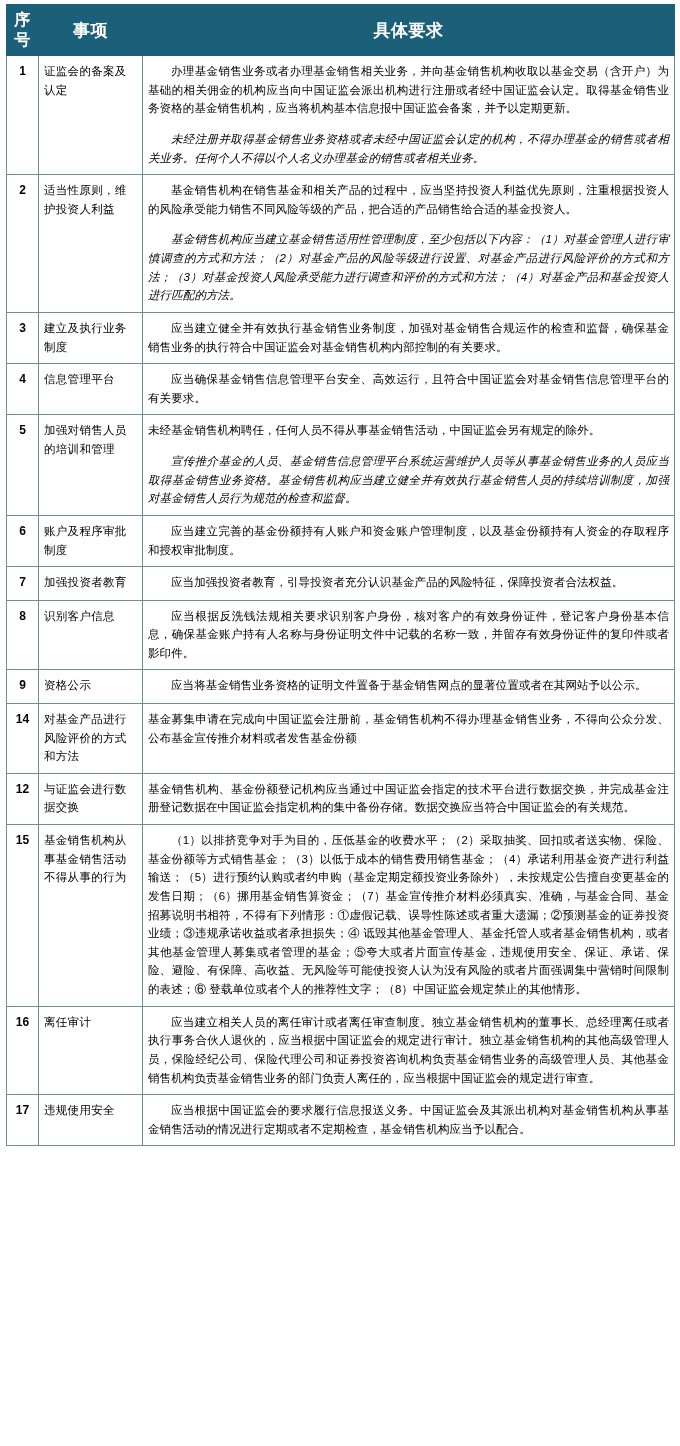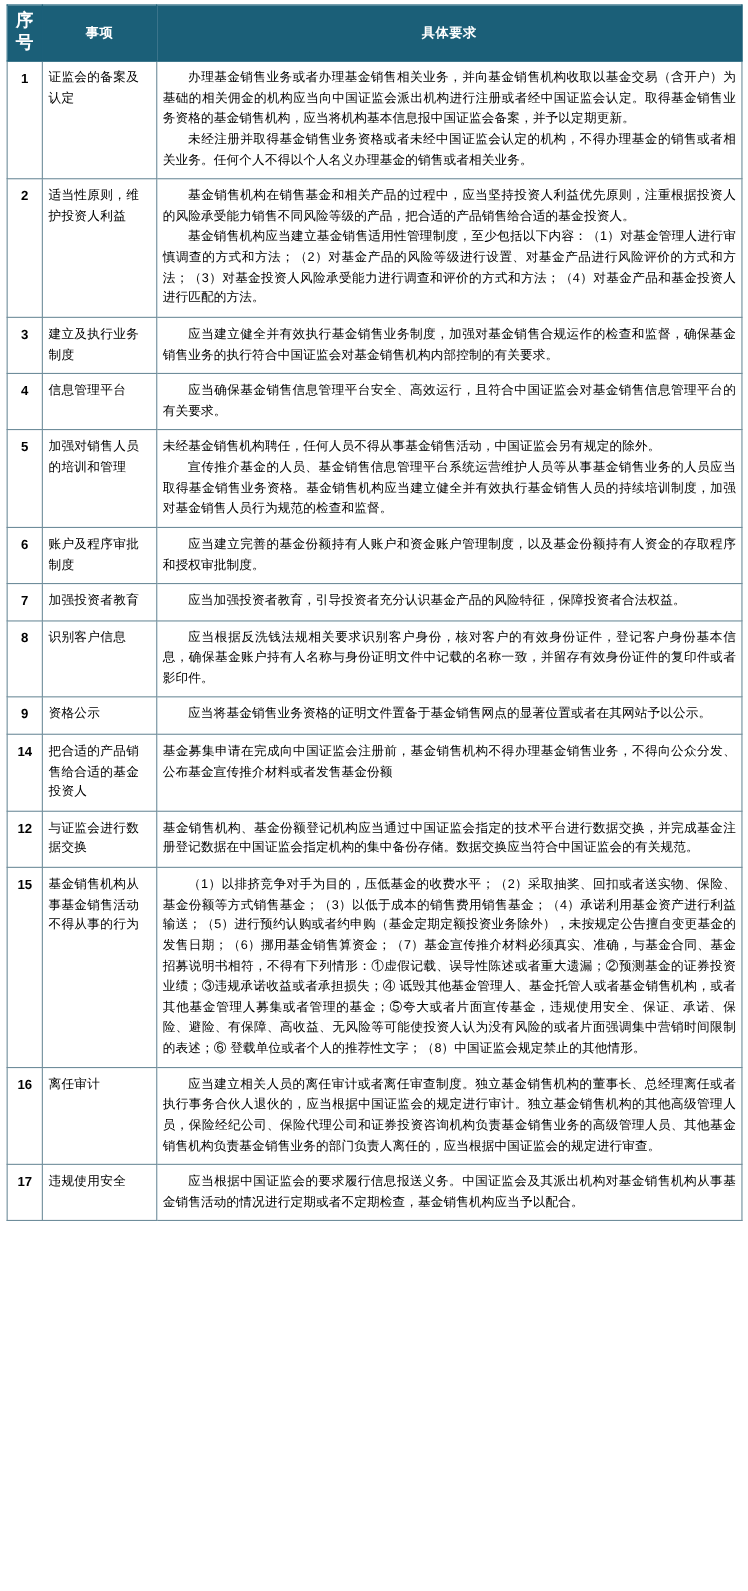--- a/index.html
+++ b/index.html
@@ -28,21 +28,21 @@
   table.req-table col.c-req { width: 532px; }
 
   table.req-table thead th {
     background: #1b5f78;
     color: #ffffff;
     font-weight: bold;
     text-align: center;
     vertical-align: middle;
     border: 1px solid #1b5f78;
     padding: 5px 2px;
-    font-size: 12px;
+    font-size: 17px;
     letter-spacing: 0.5px;
   }
   table.req-table thead th.th-seq {
     line-height: 1.25;
     font-size: 16px;
   }
   table.req-table tbody td {
     border: 1px solid #6f8d9b;
     vertical-align: top;
     padding: 6px 5px 7px 5px;
@@ -67,21 +67,22 @@
     font-size: 11.5px;
     text-align: justify;
     text-justify: inter-ideograph;
     letter-spacing: 0.1px;
   }
   td.req-cell p {
     margin: 0 0 0 0;
     text-indent: 2em;
   }
   td.req-cell p + p {
-    margin-top: 0;
+    margin-top: 12px;
+    font-style: italic;
   }
   td.req-cell p.no-indent {
     text-indent: 0;
   }
 </style>
 </head>
 <body>
 
 <div id="doc">
   <table class="req-table">
@@ -159,21 +160,21 @@
         </tr>
         <tr>
           <td class="seq-cell">9</td>
           <td class="item-cell">资格公示</td>
           <td class="req-cell">
             <p>应当将基金销售业务资格的证明文件置备于基金销售网点的显著位置或者在其网站予以公示。</p>
           </td>
         </tr>
         <tr>
           <td class="seq-cell">14</td>
-          <td class="item-cell">把合适的产品销售给合适的基金投资人</td>
+          <td class="item-cell">对基金产品进行风险评价的方式和方法</td>
           <td class="req-cell">
             <p class="no-indent">基金募集申请在完成向中国证监会注册前，基金销售机构不得办理基金销售业务，不得向公众分发、公布基金宣传推介材料或者发售基金份额</p>
           </td>
         </tr>
         <tr>
           <td class="seq-cell">12</td>
           <td class="item-cell">与证监会进行数据交换</td>
           <td class="req-cell">
             <p class="no-indent">基金销售机构、基金份额登记机构应当通过中国证监会指定的技术平台进行数据交换，并完成基金注册登记数据在中国证监会指定机构的集中备份存储。数据交换应当符合中国证监会的有关规范。</p>
           </td>

